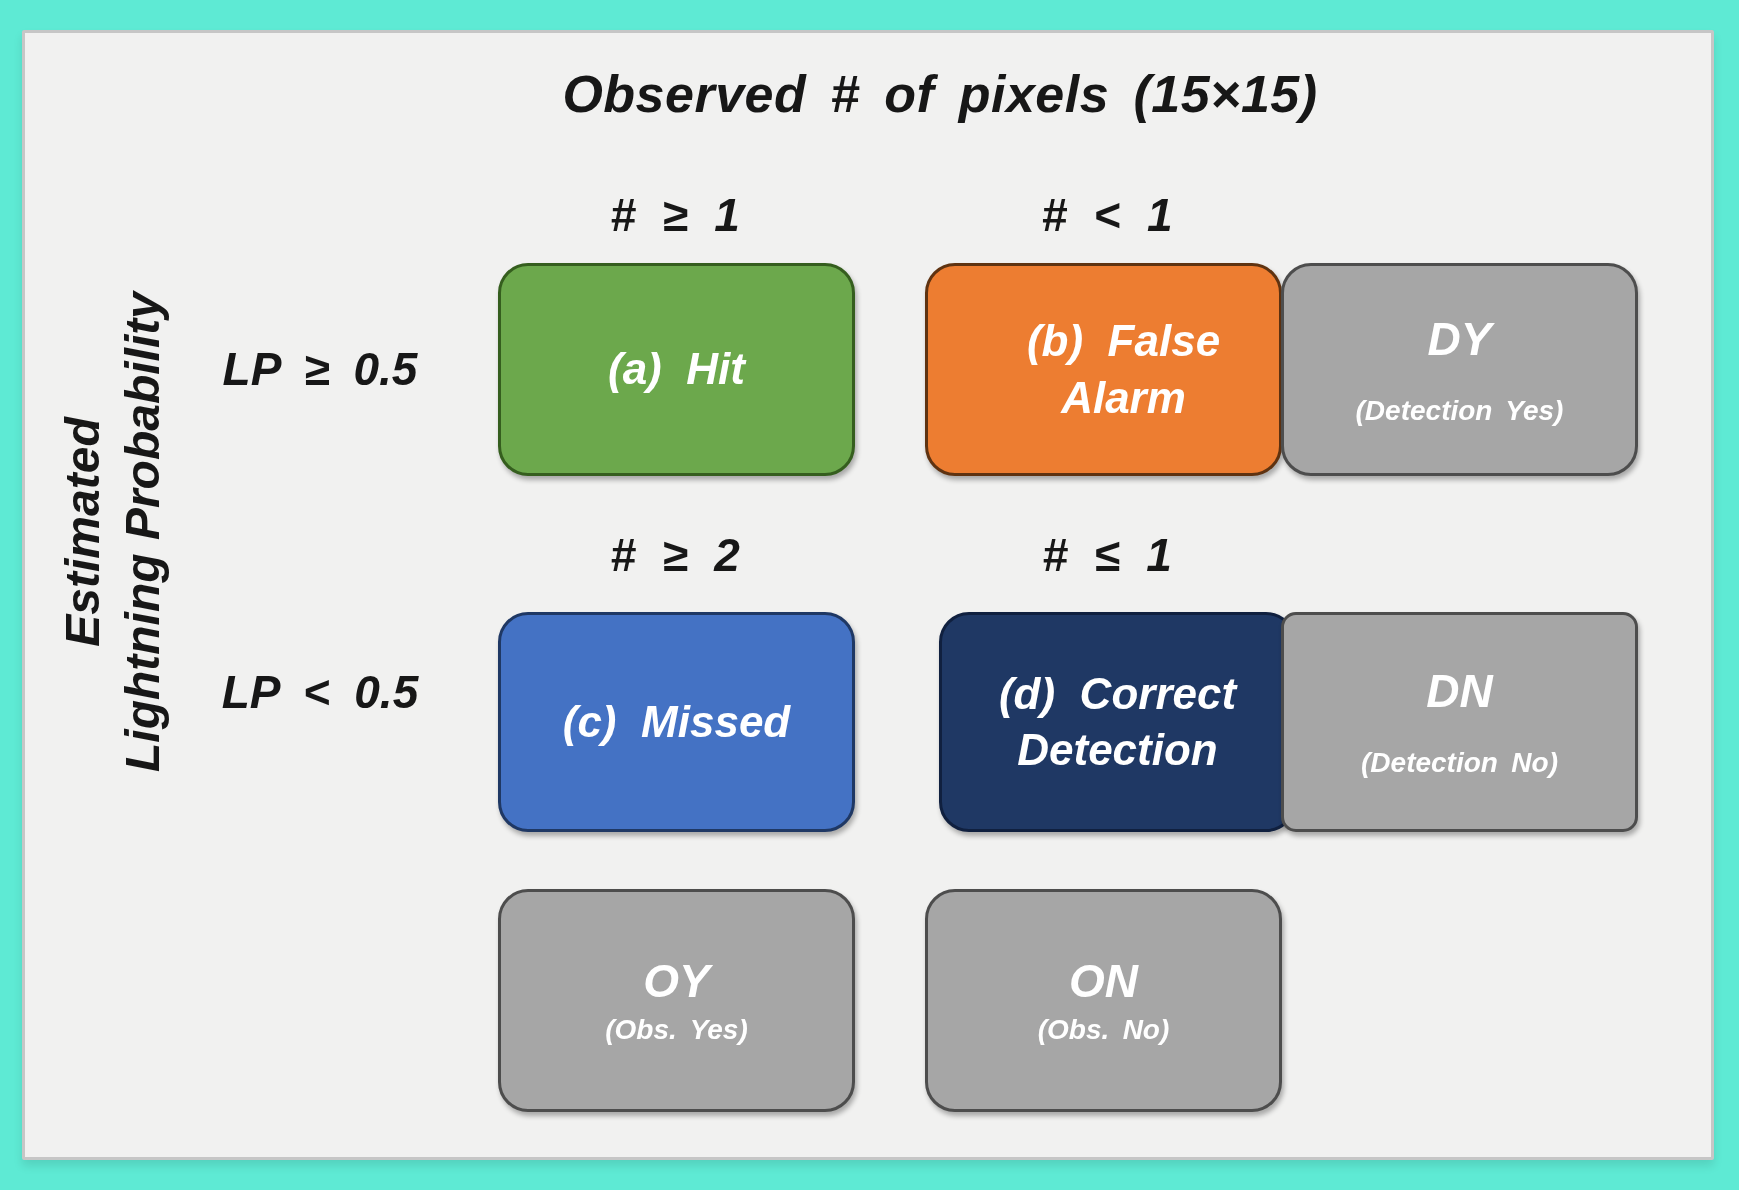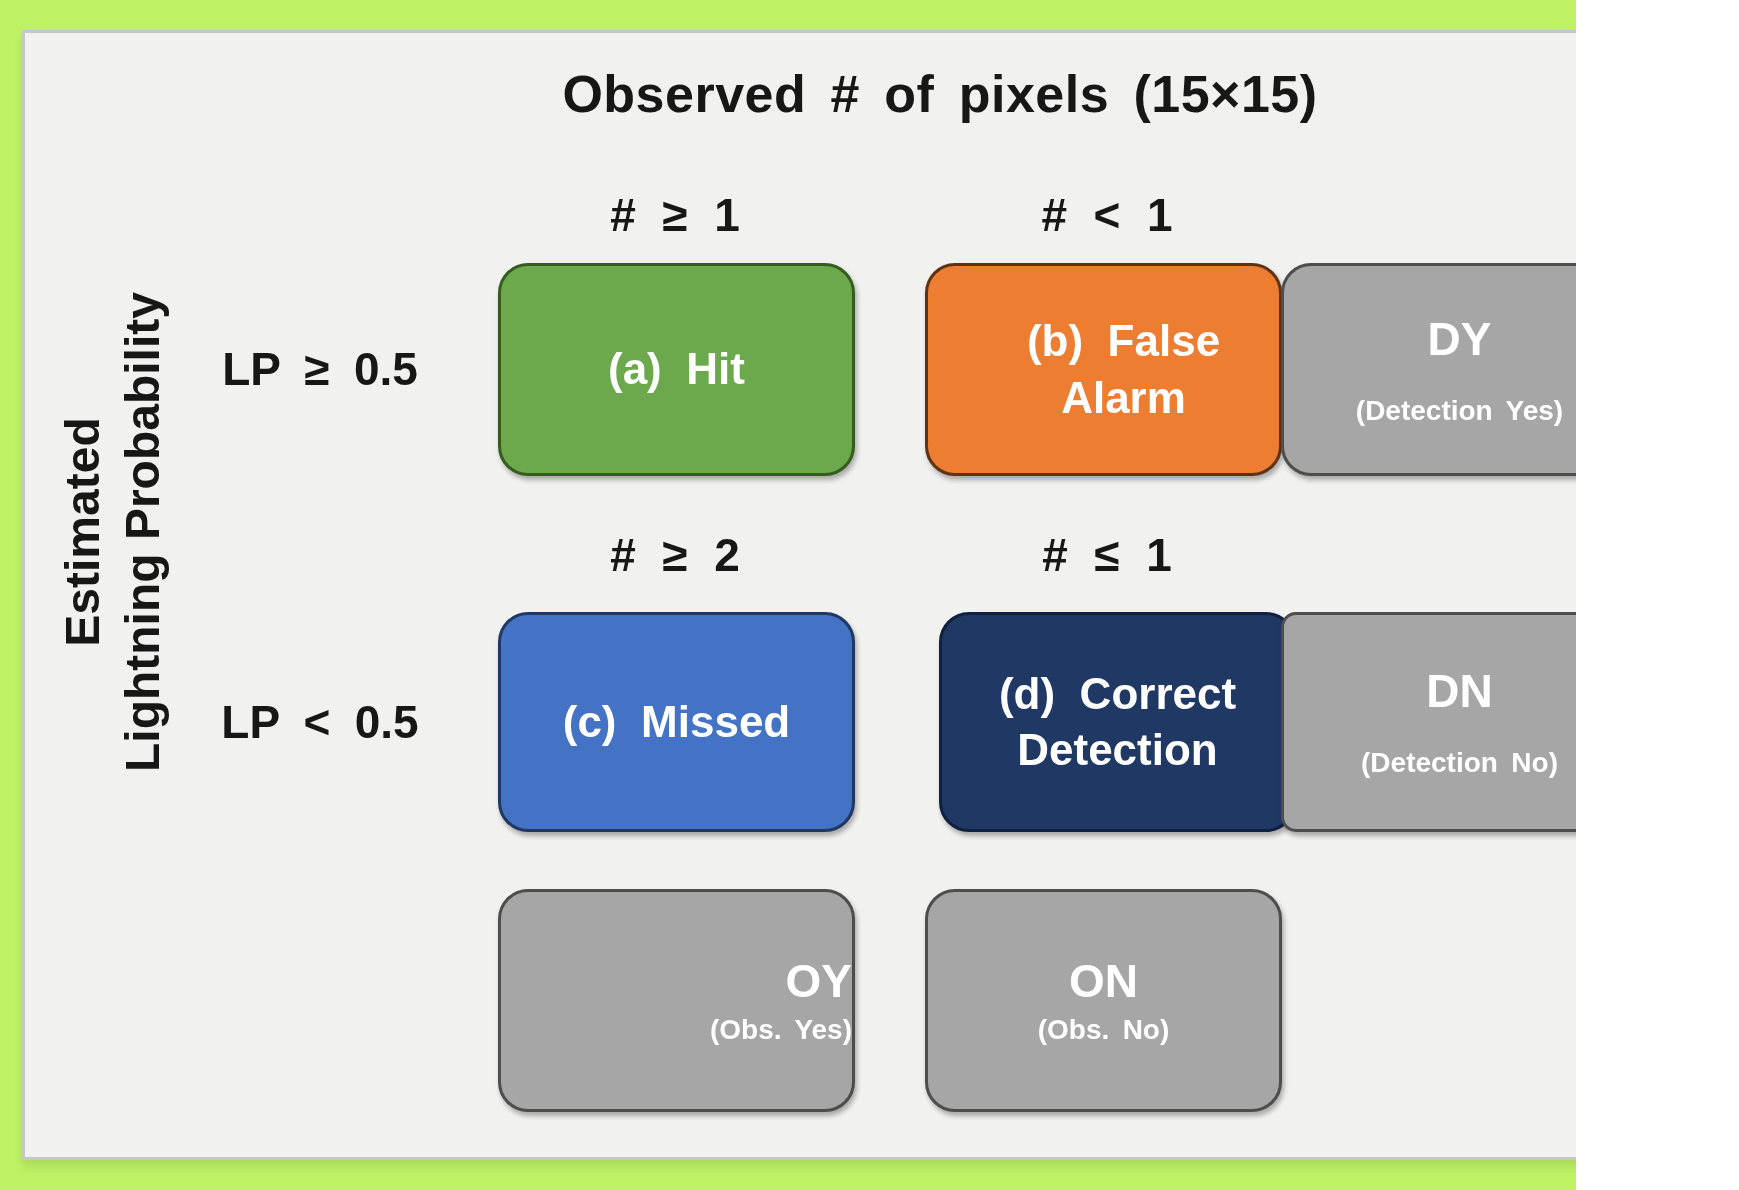--- a/index.html
+++ b/index.html
@@ -3,24 +3,25 @@
 <meta charset="utf-8">
 <style>
   html, body {
     margin: 0;
     padding: 0;
     background: #ffffff;
     font-family: "Liberation Sans", "DejaVu Sans", sans-serif;
   }
   .page {
     position: relative;
-    width: 1576px;
+    width: 1739px;
     height: 1190px;
-    background: #bef264;
+    background: #5eead4;
     overflow: hidden;
+    font-style: italic;
   }
   .panel {
     position: absolute;
     left: 22px;
     top: 30px;
     width: 1692px;
     height: 1130px;
     border: 3px solid #C6C6C6;
     border-radius: 2px;
     box-shadow: 0 6px 10px rgba(0,0,0,0.10);
@@ -73,21 +74,21 @@
     left: 150px;
     width: 340px;
     text-align: center;
     font-size: 46px;
     font-weight: bold;
     color: #171717;
     word-spacing: 0.25em;
     white-space: nowrap;
   }
   .row-label.r1 { top: 342px; }
-  .row-label.r2 { top: 695px; }
+  .row-label.r2 { top: 665px; }
   .box {
     position: absolute;
     width: 357px;
     border: 3px solid #000;
     border-radius: 30px;
     box-sizing: border-box;
     display: flex;
     flex-direction: column;
     align-items: center;
     justify-content: center;
@@ -162,21 +163,21 @@
   <div class="box colB row2" style="background-color: rgb(31, 56, 100); border-color: rgb(16, 32, 63); color: rgb(255, 255, 255); margin-left: 14px;">
     <div class="line">(d) Correct</div>
     <div class="line">Detection</div>
   </div>
 
   <div class="box colC row2" style="background-color: rgb(166, 166, 166); border-color: rgb(77, 77, 77); color: rgb(255, 255, 255); border-radius: 15px;">
     <div class="main">DN</div>
     <div class="sub">(Detection No)</div>
   </div>
 
-  <div class="box colA row3" style="background-color: rgb(166, 166, 166); border-color: rgb(77, 77, 77); color: rgb(255, 255, 255); align-items: flex-end;">
+  <div class="box colA row3" style="background-color: rgb(166, 166, 166); border-color: rgb(77, 77, 77); color: rgb(255, 255, 255);">
     <div class="main">OY</div>
     <div class="sub">(Obs. Yes)</div>
   </div>
 
   <div class="box colB row3" style="background-color: rgb(166, 166, 166); border-color: rgb(77, 77, 77); color: rgb(255, 255, 255);">
     <div class="main">ON</div>
     <div class="sub">(Obs. No)</div>
   </div>
 </div>
 

